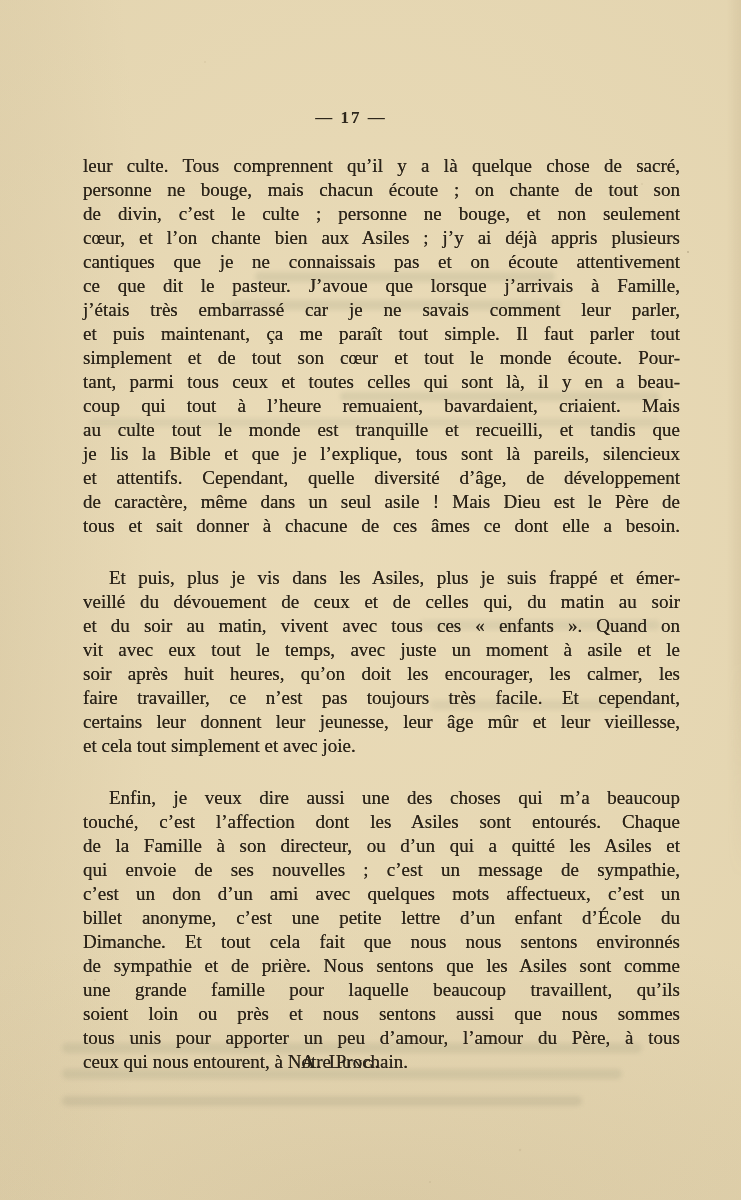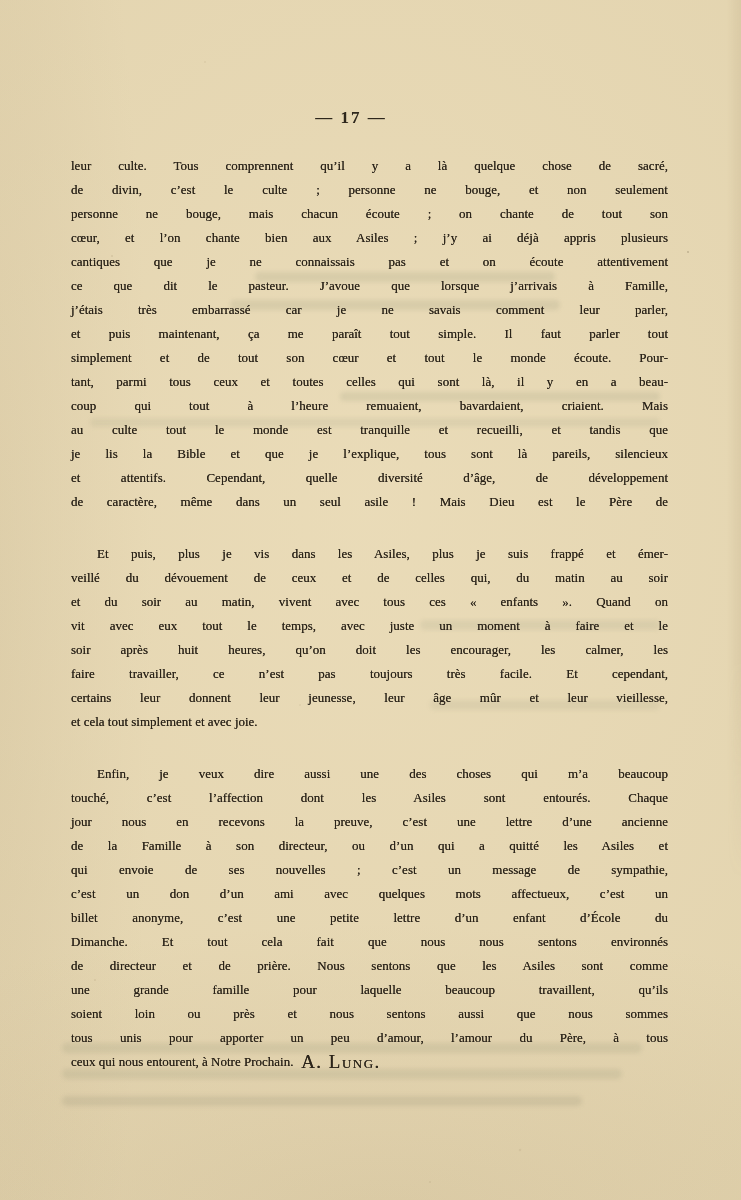--- a/index.html
+++ b/index.html
@@ -58,23 +58,23 @@
     width: 560px;
     text-align: center;
     font-size: 17px;
     font-weight: 700;
     letter-spacing: 2px;
     color: #2e271c;
   }
   .text-block {
     position: absolute;
     top: 154px;
-    left: 71px;
+    left: 83px;
     width: 597px;
-    font-size: 13px;
+    font-size: 19px;
     line-height: 24px;
     text-shadow: 0 0 0.4px rgba(43,36,26,0.85);
   }
   .line {
     height: 24px;
     text-align: justify;
     text-align-last: justify;
     white-space: normal;
     overflow: visible;
   }
@@ -125,55 +125,55 @@
   <div class="bleed b6"></div>
   <div class="bleed b7"></div>
   <div class="bleed b8"></div>
   <div class="bleed b9"></div>
 
   <div class="page-number">— 17 —</div>
 
   <div class="text-block">
       <div class="para">
         <div class="line">leur culte. Tous comprennent qu’il y a là quelque chose de sacré,</div>
+        <div class="line">personne ne bouge, mais chacun écoute ; on chante de tout son</div>
         <div class="line">de divin, c’est le culte ; personne ne bouge, et non seulement</div>
-        <div class="line">personne ne bouge, mais chacun écoute ; on chante de tout son</div>
         <div class="line">cœur, et l’on chante bien aux Asiles ; j’y ai déjà appris plusieurs</div>
         <div class="line">cantiques que je ne connaissais pas et on écoute attentivement</div>
         <div class="line">ce que dit le pasteur. J’avoue que lorsque j’arrivais à Famille,</div>
         <div class="line">j’étais très embarrassé car je ne savais comment leur parler,</div>
         <div class="line">et puis maintenant, ça me paraît tout simple. Il faut parler tout</div>
         <div class="line">simplement et de tout son cœur et tout le monde écoute. Pour-</div>
         <div class="line">tant, parmi tous ceux et toutes celles qui sont là, il y en a beau-</div>
         <div class="line">coup qui tout à l’heure remuaient, bavardaient, criaient. Mais</div>
         <div class="line">au culte tout le monde est tranquille et recueilli, et tandis que</div>
         <div class="line">je lis la Bible et que je l’explique, tous sont là pareils, silencieux</div>
         <div class="line">et attentifs. Cependant, quelle diversité d’âge, de développement</div>
         <div class="line">de caractère, même dans un seul asile ! Mais Dieu est le Père de</div>
+        <div class="line">tous et sait donner à chacune de ces âmes ce dont elle a besoin.</div>
       </div>
       <div class="para">
         <div class="line indent">Et puis, plus je vis dans les Asiles, plus je suis frappé et émer-</div>
         <div class="line">veillé du dévouement de ceux et de celles qui, du matin au soir</div>
         <div class="line">et du soir au matin, vivent avec tous ces « enfants ». Quand on</div>
-        <div class="line">vit avec eux tout le temps, avec juste un moment à faire et le</div>
+        <div class="line">vit avec eux tout le temps, avec juste un moment à asile et le</div>
         <div class="line">soir après huit heures, qu’on doit les encourager, les calmer, les</div>
         <div class="line">faire travailler, ce n’est pas toujours très facile. Et cependant,</div>
         <div class="line">certains leur donnent leur jeunesse, leur âge mûr et leur vieillesse,</div>
         <div class="line no-stretch">et cela tout simplement et avec joie.</div>
       </div>
       <div class="para">
         <div class="line indent">Enfin, je veux dire aussi une des choses qui m’a beaucoup</div>
         <div class="line">touché, c’est l’affection dont les Asiles sont entourés. Chaque</div>
-        <div class="line">jour nous en recevons la preuve, c’est une lettre d’une ancienne</div>
         <div class="line">de la Famille à son directeur, ou d’un qui a quitté les Asiles et</div>
         <div class="line">qui envoie de ses nouvelles ; c’est un message de sympathie,</div>
         <div class="line">c’est un don d’un ami avec quelques mots affectueux, c’est un</div>
         <div class="line">billet anonyme, c’est une petite lettre d’un enfant d’École du</div>
         <div class="line">Dimanche. Et tout cela fait que nous nous sentons environnés</div>
-        <div class="line">de directeur et de prière. Nous sentons que les Asiles sont comme</div>
+        <div class="line">de sympathie et de prière. Nous sentons que les Asiles sont comme</div>
         <div class="line">une grande famille pour laquelle beaucoup travaillent, qu’ils</div>
         <div class="line">soient loin ou près et nous sentons aussi que nous sommes</div>
         <div class="line">tous unis pour apporter un peu d’amour, l’amour du Père, à tous</div>
         <div class="line no-stretch">ceux qui nous entourent, à Notre Prochain.</div>
       </div>
     </div>
 
   <div class="signature">A. Lung.</div>
 
   <div class="edge-shade"></div>

